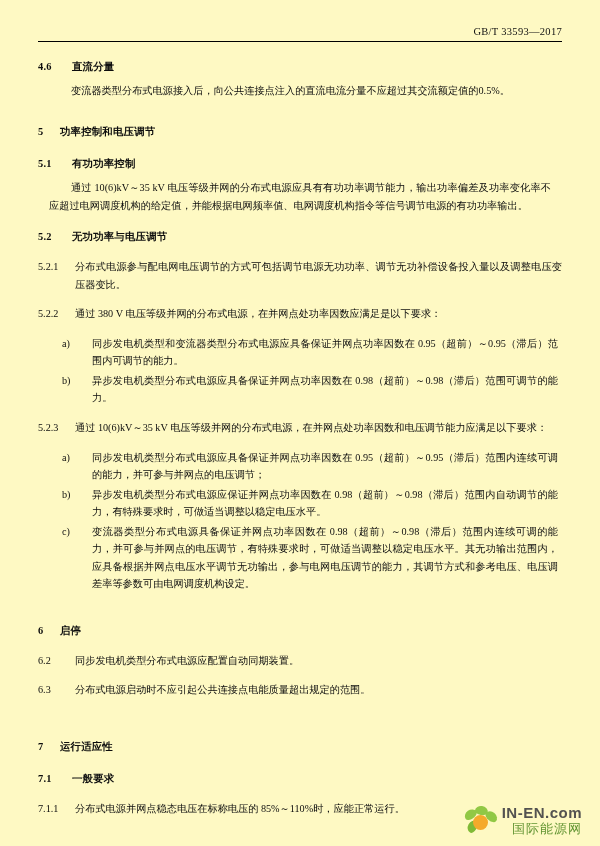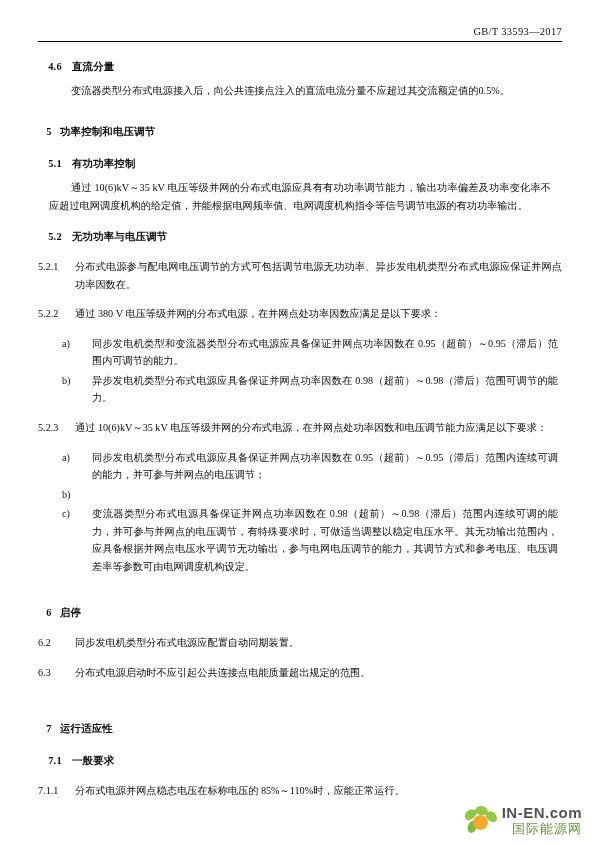--- a/index.html
+++ b/index.html
@@ -7,21 +7,21 @@
     padding: 0;
     background: #c8c8c8;
   }
   body {
     font-family: "Liberation Serif", "DejaVu Serif", serif;
   }
   .page {
     position: relative;
     width: 600px;
     height: 846px;
-    background: #ffffff;
+    background: #fef9c3;
     overflow: hidden;
     box-sizing: border-box;
   }
   .page-inner {
     position: absolute;
     left: 0; top: 0; right: 0; bottom: 0;
     padding: 26px 38px 20px 38px;
     box-sizing: border-box;
   }
   .header {
@@ -45,21 +45,20 @@
   }
   .h-clause {
     font-weight: bold;
     margin: 14px 0 6px 0;
     font-size: 10.4px;
     letter-spacing: 0.2px;
   }
   .h-clause .num {
     display: inline-block;
     min-width: 34px;
-    text-align: center;
   }
   .h-clause.lvl1 .num { min-width: 22px; }
   .para {
     margin: 4px 11px;
     text-align: justify;
   }
   .para.indent {
     text-indent: 22px;
   }
   .numbered {
@@ -180,21 +179,21 @@
         <span class="num">5.1</span><span>有功功率控制</span>
       </div>
       <p class="para indent">通过 10(6)kV～35 kV 电压等级并网的分布式电源应具有有功功率调节能力，输出功率偏差及功率变化率不应超过电网调度机构的给定值，并能根据电网频率值、电网调度机构指令等信号调节电源的有功功率输出。</p>
 
       <div class="h-clause">
         <span class="num">5.2</span><span>无功功率与电压调节</span>
       </div>
 
       <div class="numbered">
         <span class="lbl">5.2.1</span>
-        <span class="txt">分布式电源参与配电网电压调节的方式可包括调节电源无功功率、异步发电机类型分布式电源应保证并网点功率因数在。</span>
+        <span class="txt">分布式电源参与配电网电压调节的方式可包括调节电源无功功率、调节无功补偿设备投入量以及调整电压变压器变比。</span>
       </div>
 
       <div class="numbered">
         <span class="lbl">5.2.2</span>
         <span class="txt">通过 380 V 电压等级并网的分布式电源，在并网点处功率因数应满足是以下要求：</span>
       </div>
 
       <div class="list">
         <div class="list-item">
           <span class="mark">a)</span>
@@ -211,20 +210,21 @@
         <span class="txt">通过 10(6)kV～35 kV 电压等级并网的分布式电源，在并网点处功率因数和电压调节能力应满足以下要求：</span>
       </div>
 
       <div class="list">
         <div class="list-item">
           <span class="mark">a)</span>
           <span class="body">同步发电机类型分布式电源应具备保证并网点功率因数在 0.95（超前）～0.95（滞后）范围内连续可调的能力，并可参与并网点的电压调节；</span>
         </div>
         <div class="list-item">
           <span class="mark">b)</span>
+          <span class="body">异步发电机类型分布式电源应保证并网点功率因数在 0.98（超前）～0.98（滞后）范围内自动调节的能力，有特殊要求时，可做适当调整以稳定电压水平。</span>
         </div>
         <div class="list-item">
           <span class="mark">c)</span>
           <span class="body">变流器类型分布式电源具备保证并网点功率因数在 0.98（超前）～0.98（滞后）范围内连续可调的能力，并可参与并网点的电压调节，有特殊要求时，可做适当调整以稳定电压水平。其无功输出范围内，应具备根据并网点电压水平调节无功输出，参与电网电压调节的能力，其调节方式和参考电压、电压调差率等参数可由电网调度机构设定。</span>
         </div>
       </div>
 
       <div class="spacer-lg"></div>
 
       <div class="h-clause lvl1">

